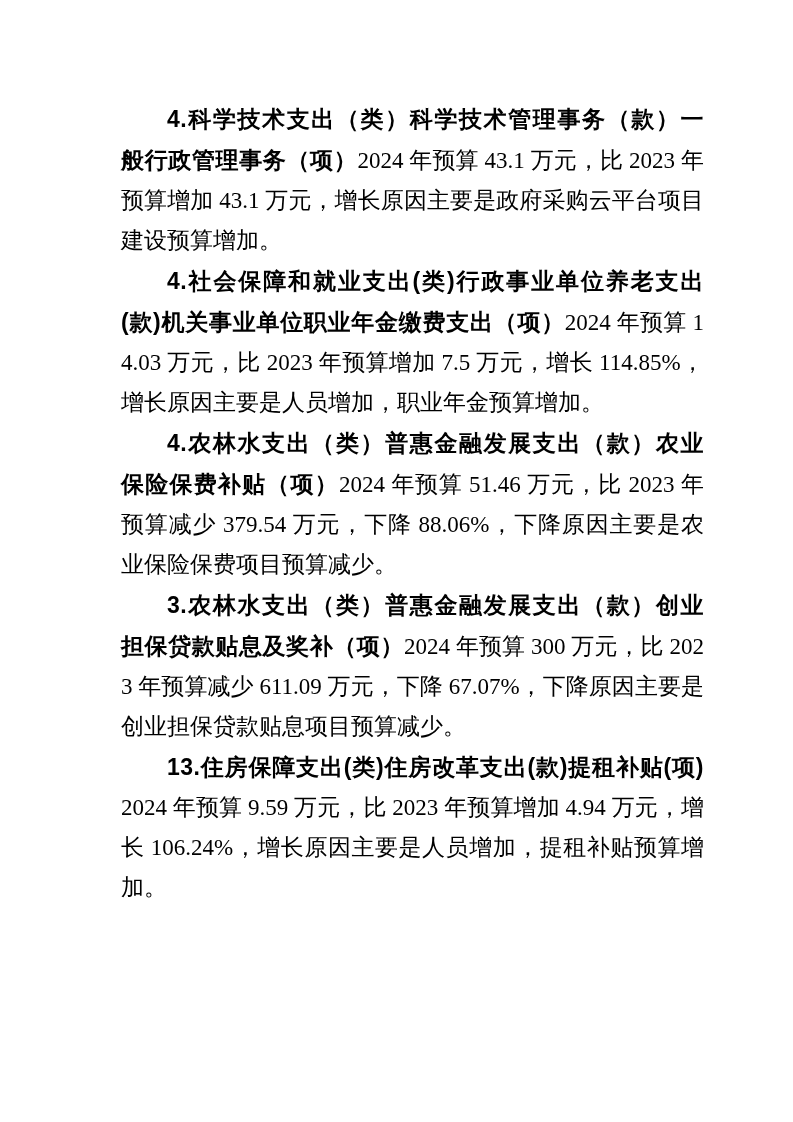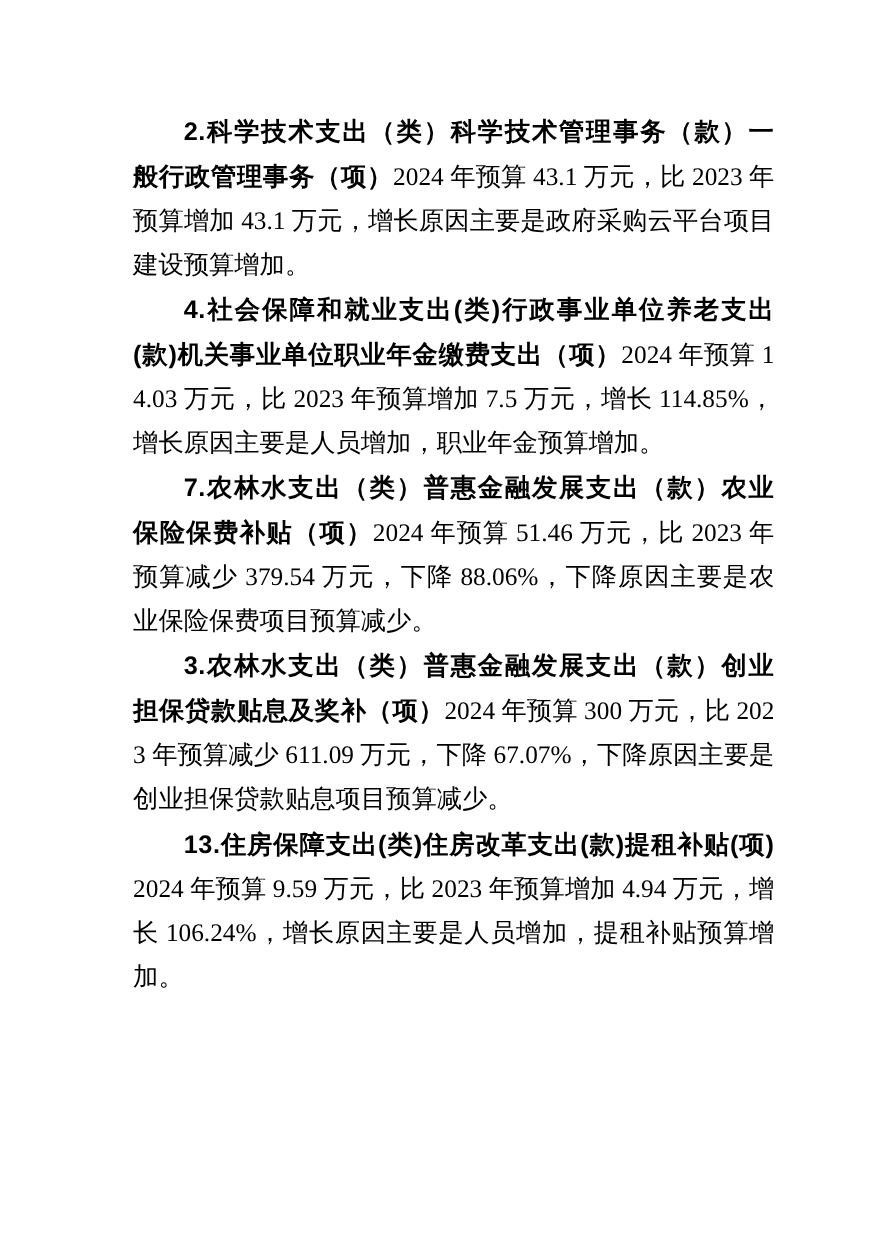--- a/index.html
+++ b/index.html
@@ -34,24 +34,24 @@
   }
   .para-body {
     font-weight: 400;
   }
 </style>
 </head>
 <body>
 
 <div class="page">
 
-  <p class="para"><span class="para-heading">2.科学技术支出（类）科学技术管理事务（款）一般行政管理事务（项）</span><span class="para-body">2024 年预算 43.1 万元，比 2023 年预算增加 43.1 万元，增长原因主要是政府采购云平台项目建设预算增加。</span></p>
+  <p class="para"><span class="para-heading">4.科学技术支出（类）科学技术管理事务（款）一般行政管理事务（项）</span><span class="para-body">2024 年预算 43.1 万元，比 2023 年预算增加 43.1 万元，增长原因主要是政府采购云平台项目建设预算增加。</span></p>
 
   <p class="para"><span class="para-heading">4.社会保障和就业支出(类)行政事业单位养老支出(款)机关事业单位职业年金缴费支出（项）</span><span class="para-body">2024 年预算 14.03 万元，比 2023 年预算增加 7.5 万元，增长 114.85%，增长原因主要是人员增加，职业年金预算增加。</span></p>
 
-  <p class="para"><span class="para-heading">7.农林水支出（类）普惠金融发展支出（款）农业保险保费补贴（项）</span><span class="para-body">2024 年预算 51.46 万元，比 2023 年预算减少 379.54 万元，下降 88.06%，下降原因主要是农业保险保费项目预算减少。</span></p>
+  <p class="para"><span class="para-heading">4.农林水支出（类）普惠金融发展支出（款）农业保险保费补贴（项）</span><span class="para-body">2024 年预算 51.46 万元，比 2023 年预算减少 379.54 万元，下降 88.06%，下降原因主要是农业保险保费项目预算减少。</span></p>
 
   <p class="para"><span class="para-heading">3.农林水支出（类）普惠金融发展支出（款）创业担保贷款贴息及奖补（项）</span><span class="para-body">2024 年预算 300 万元，比 2023 年预算减少 611.09 万元，下降 67.07%，下降原因主要是创业担保贷款贴息项目预算减少。</span></p>
 
 
   <p class="para"><span class="para-heading">13.住房保障支出(类)住房改革支出(款)提租补贴(项)</span><span class="para-body">2024 年预算 9.59 万元，比 2023 年预算增加 4.94 万元，增长 106.24%，增长原因主要是人员增加，提租补贴预算增加。</span></p>
 
 </div>
 
 </body></html>

